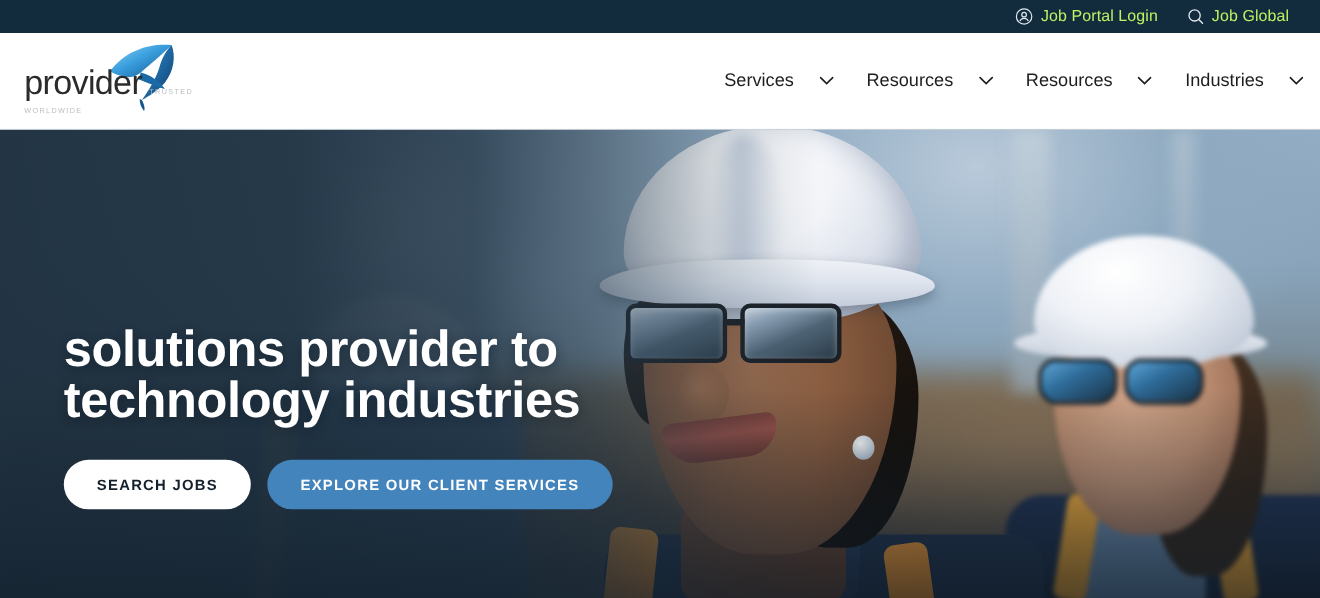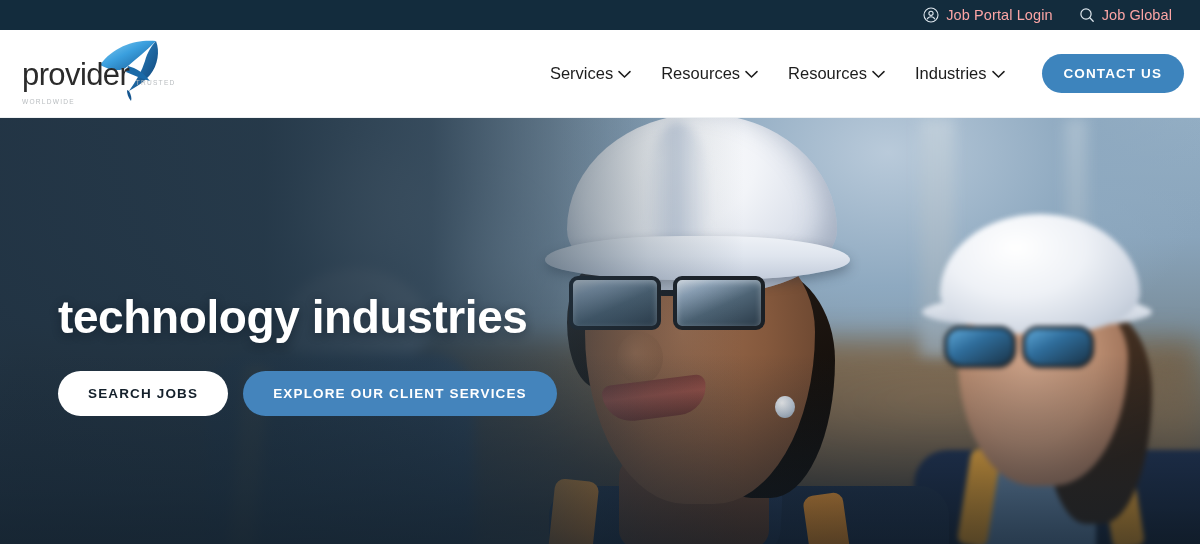--- a/index.html
+++ b/index.html
@@ -11,21 +11,21 @@
   }
 
   
   .topbar{
     height:30px; background:#132c3d;
     display:flex; align-items:center; justify-content:flex-end;
     padding-right:28px; gap:26px;
   }
   .toplink{
     display:flex; align-items:center; gap:7px;
-    color:#fca5a5; font-size:14.5px; letter-spacing:.1px;
+    color:#bef264; font-size:14.5px; letter-spacing:.1px;
     cursor:pointer; white-space:nowrap;
   }
   .toplink svg{ display:block; }
 
   
   .header{
     height:88px; background:#ffffff;
     display:flex; align-items:center;
     border-bottom:1px solid #eef1f3;
     position:relative;
@@ -42,21 +42,21 @@
   .logo-tag{
     font-size:6.6px; color:#b9bdc0; letter-spacing:1.25px;
     margin-top:4px; margin-left:2px;
   }
   .logo-bird{ position:absolute; left:78px; top:0px; }
 
   .nav{
     margin-left:auto; display:flex; align-items:center; gap:0;
   }
   .nav-item{
-    display:flex; align-items:center; gap:5px;
+    display:flex; align-items:center; gap:23px;
     font-size:16.5px; color:#1d1d1d; padding:0 15px;
     cursor:pointer; white-space:nowrap;
   }
   .chev{ display:block; }
   .contact-btn{
     margin-left:22px; margin-right:16px;
     background:#3d84bd; color:#ffffff;
     font-size:13.5px; font-weight:bold; letter-spacing:1.1px;
     border:none; border-radius:22px;
     padding:12px 22px; cursor:pointer; white-space:nowrap;
@@ -386,21 +386,20 @@
       </span>
     </div>
     <div class="nav-item">
       <span>Industries</span>
       <span class="chev">
         <svg width="13" height="9" viewBox="0 0 13 9">
             <path d="M1 1.6 L6.5 7 L12 1.6" stroke="#1d1d1d" stroke-width="1.5" fill="none" stroke-linecap="round"></path>
           </svg>
       </span>
     </div>
-    <button class="contact-btn">CONTACT US</button>
   </nav>
 </div>
 
 <div class="hero">
 
   <div class="hero-photo">
     <div class="bg-sky"></div>
     <div class="bg-ground"></div>
     <div class="bg-pole p1"></div>
     <div class="bg-pole p2"></div>
@@ -453,20 +452,21 @@
         <div class="lens r"></div>
       </div>
     </div>
   </div>
 
   <div class="hero-overlay"></div>
   <div class="hero-overlay-bottom"></div>
 
   <div class="hero-content">
     <h1 class="hero-title">
+      <span>solutions provider to</span>
       <span>technology industries</span>
     </h1>
     <div class="cta-row">
       <button class="cta white">SEARCH JOBS</button>
       <button class="cta blue">EXPLORE OUR CLIENT SERVICES</button>
     </div>
   </div>
 </div>
 
 </body></html>

